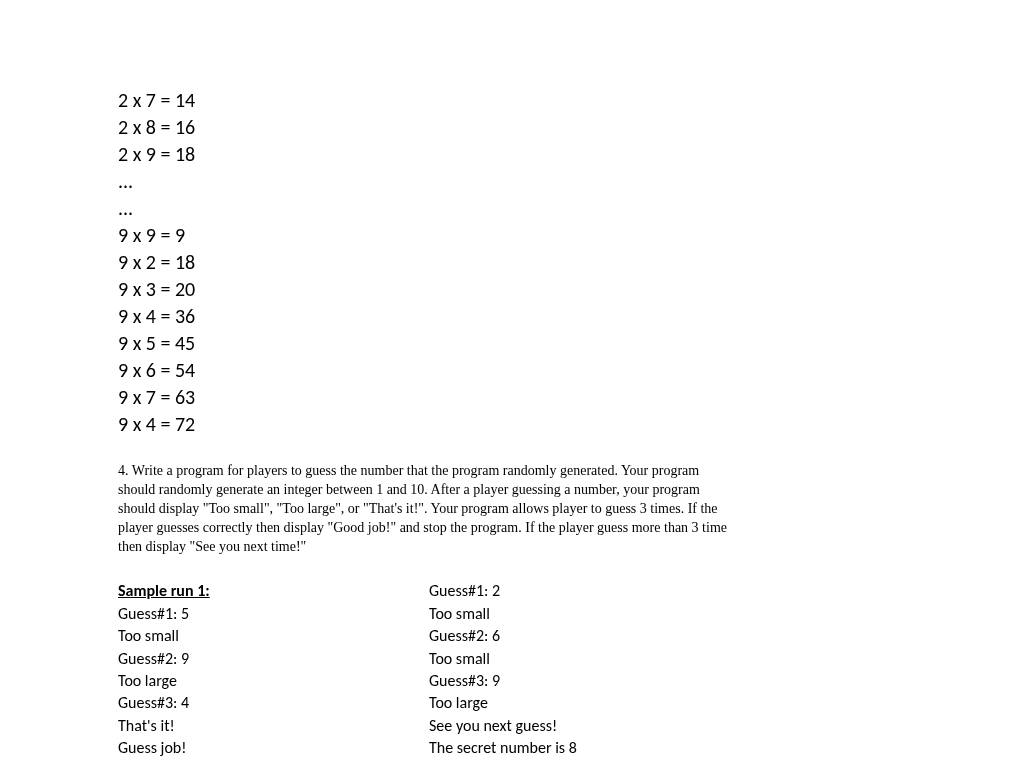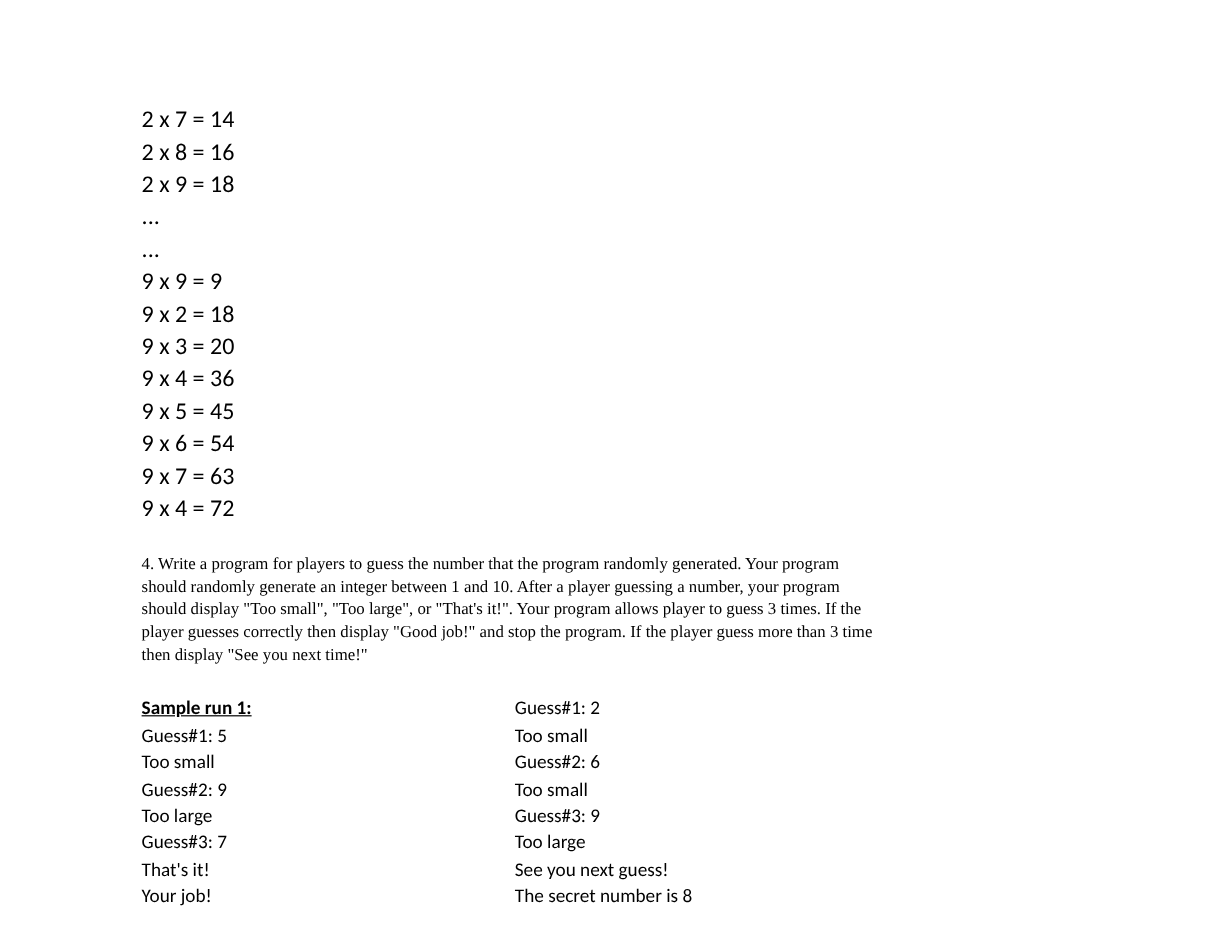--- a/index.html
+++ b/index.html
@@ -65,23 +65,23 @@
 
   <div class="question">4. Write a program for players to guess the number that the program randomly generated. Your program should randomly generate an integer between 1 and 10. After a player guessing a number, your program should display "Too small", "Too large", or "That's it!". Your program allows player to guess 3 times. If the player guesses correctly then display "Good job!" and stop the program. If the player guess more than 3 time then display "See you next time!"</div>
 
   <div class="samples">
     <div class="sample-col">
       <div class="sample-heading">Sample run 1:</div>
       <div class="sample-line">Guess#1: 5</div>
       <div class="sample-line">Too small</div>
       <div class="sample-line">Guess#2: 9</div>
       <div class="sample-line">Too large</div>
-      <div class="sample-line">Guess#3: 7</div>
+      <div class="sample-line">Guess#3: 4</div>
       <div class="sample-line">That's it!</div>
-      <div class="sample-line">Your job!</div>
+      <div class="sample-line">Guess job!</div>
     </div>
     <div class="sample-col">
       <div class="sample-line">Guess#1: 2</div>
       <div class="sample-line">Too small</div>
       <div class="sample-line">Guess#2: 6</div>
       <div class="sample-line">Too small</div>
       <div class="sample-line">Guess#3: 9</div>
       <div class="sample-line">Too large</div>
       <div class="sample-line">See you next guess!</div>
       <div class="sample-line">The secret number is 8</div>

